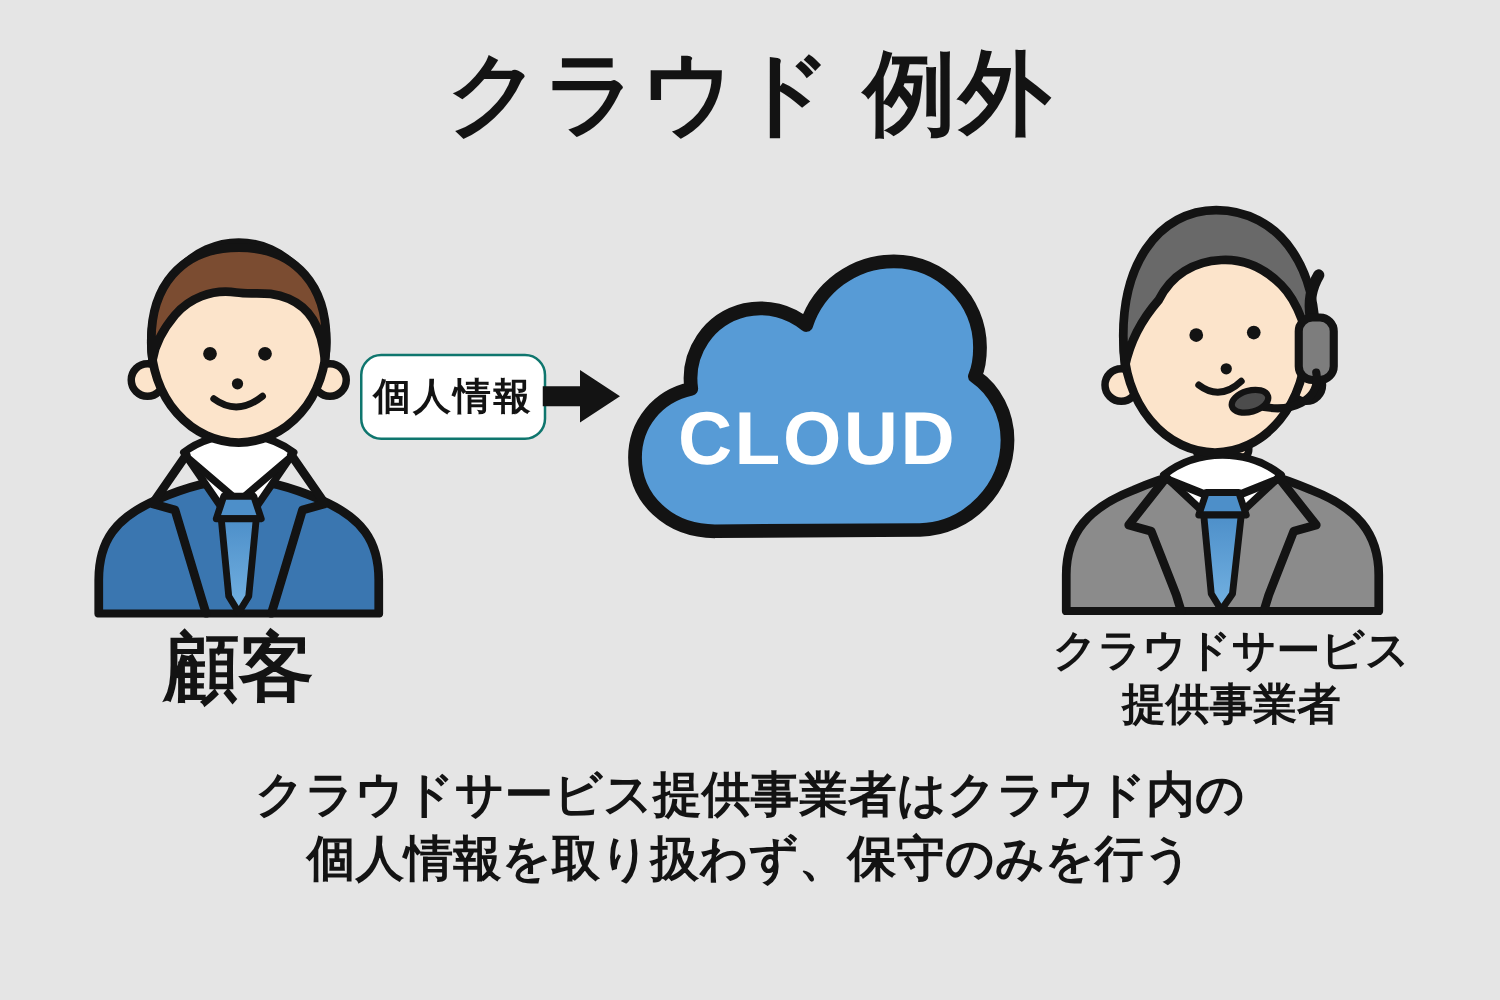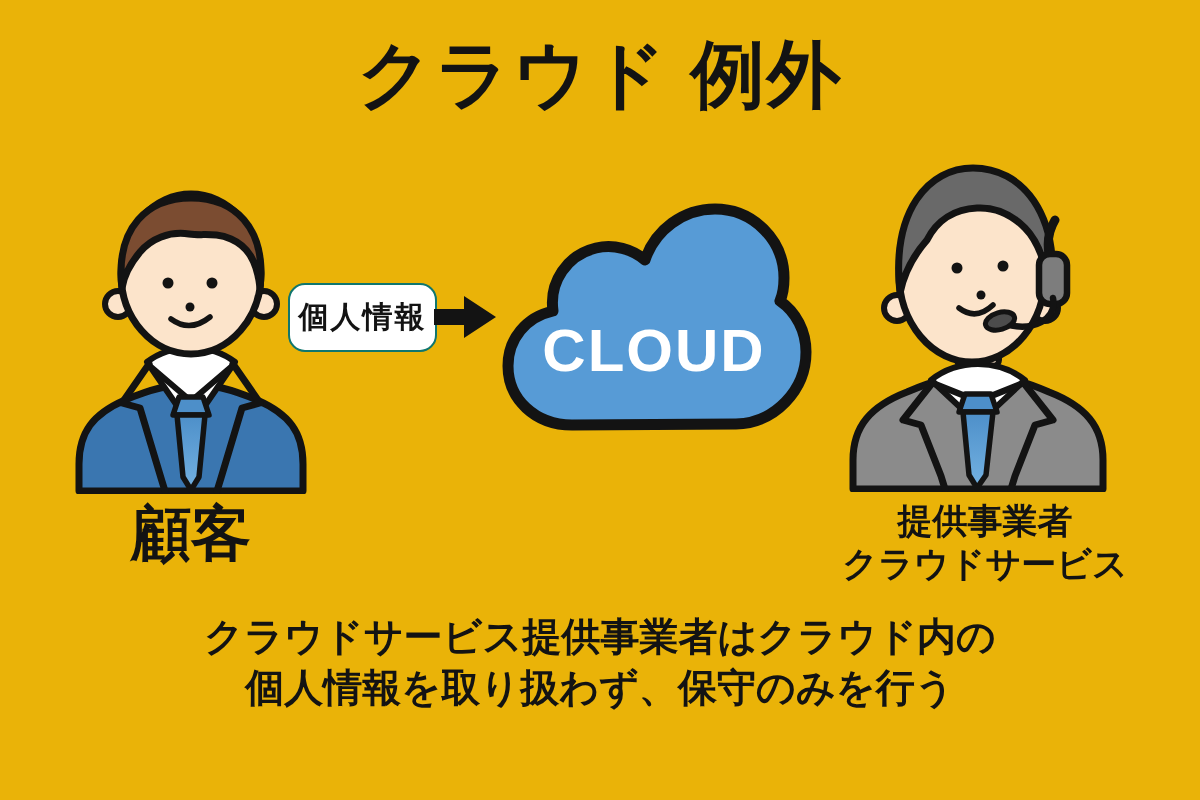--- a/index.html
+++ b/index.html
@@ -1,21 +1,21 @@
 <!DOCTYPE html>
 <html><head>
 <meta charset="utf-8">
 <style>
   * { margin: 0; padding: 0; box-sizing: border-box; }
   html, body { background: #ffffff; }
   .canvas {
     position: relative;
     width: 1200px;
     height: 800px;
-    background: #eab308;
+    background: #e5e5e5;
     overflow: hidden;
     font-family: "Liberation Sans", "DejaVu Sans", sans-serif;
     color: #131313;
   }
   .title {
     position: absolute;
     top: 26px; left: 0; width: 1200px;
     text-align: center;
     font-size: 74px;
     font-weight: 900;
@@ -149,22 +149,22 @@
       <circle cx="112" cy="110" r="5.5" fill="#131313"></circle>
       <circle cx="158" cy="108" r="5.5" fill="#131313"></circle>
       <circle cx="136" cy="137" r="4.5" fill="#131313"></circle>
       <path d="M 114 150 Q 131 163 148 147" fill="none" stroke="#131313" stroke-width="5.5" stroke-linecap="round"></path>
     </g>
   </svg>
 
   <div class="customer-label">顧客</div>
 
   <div class="provider-label">
+    <span>クラウドサービス</span>
     <span>提供事業者</span>
-    <span>クラウドサービス</span>
   </div>
 
   <div class="caption">
     <span>クラウドサービス提供事業者はクラウド内の</span>
     <span>個人情報を取り扱わず、保守のみを行う</span>
   </div>
 
 </div>
 
 </body></html>

